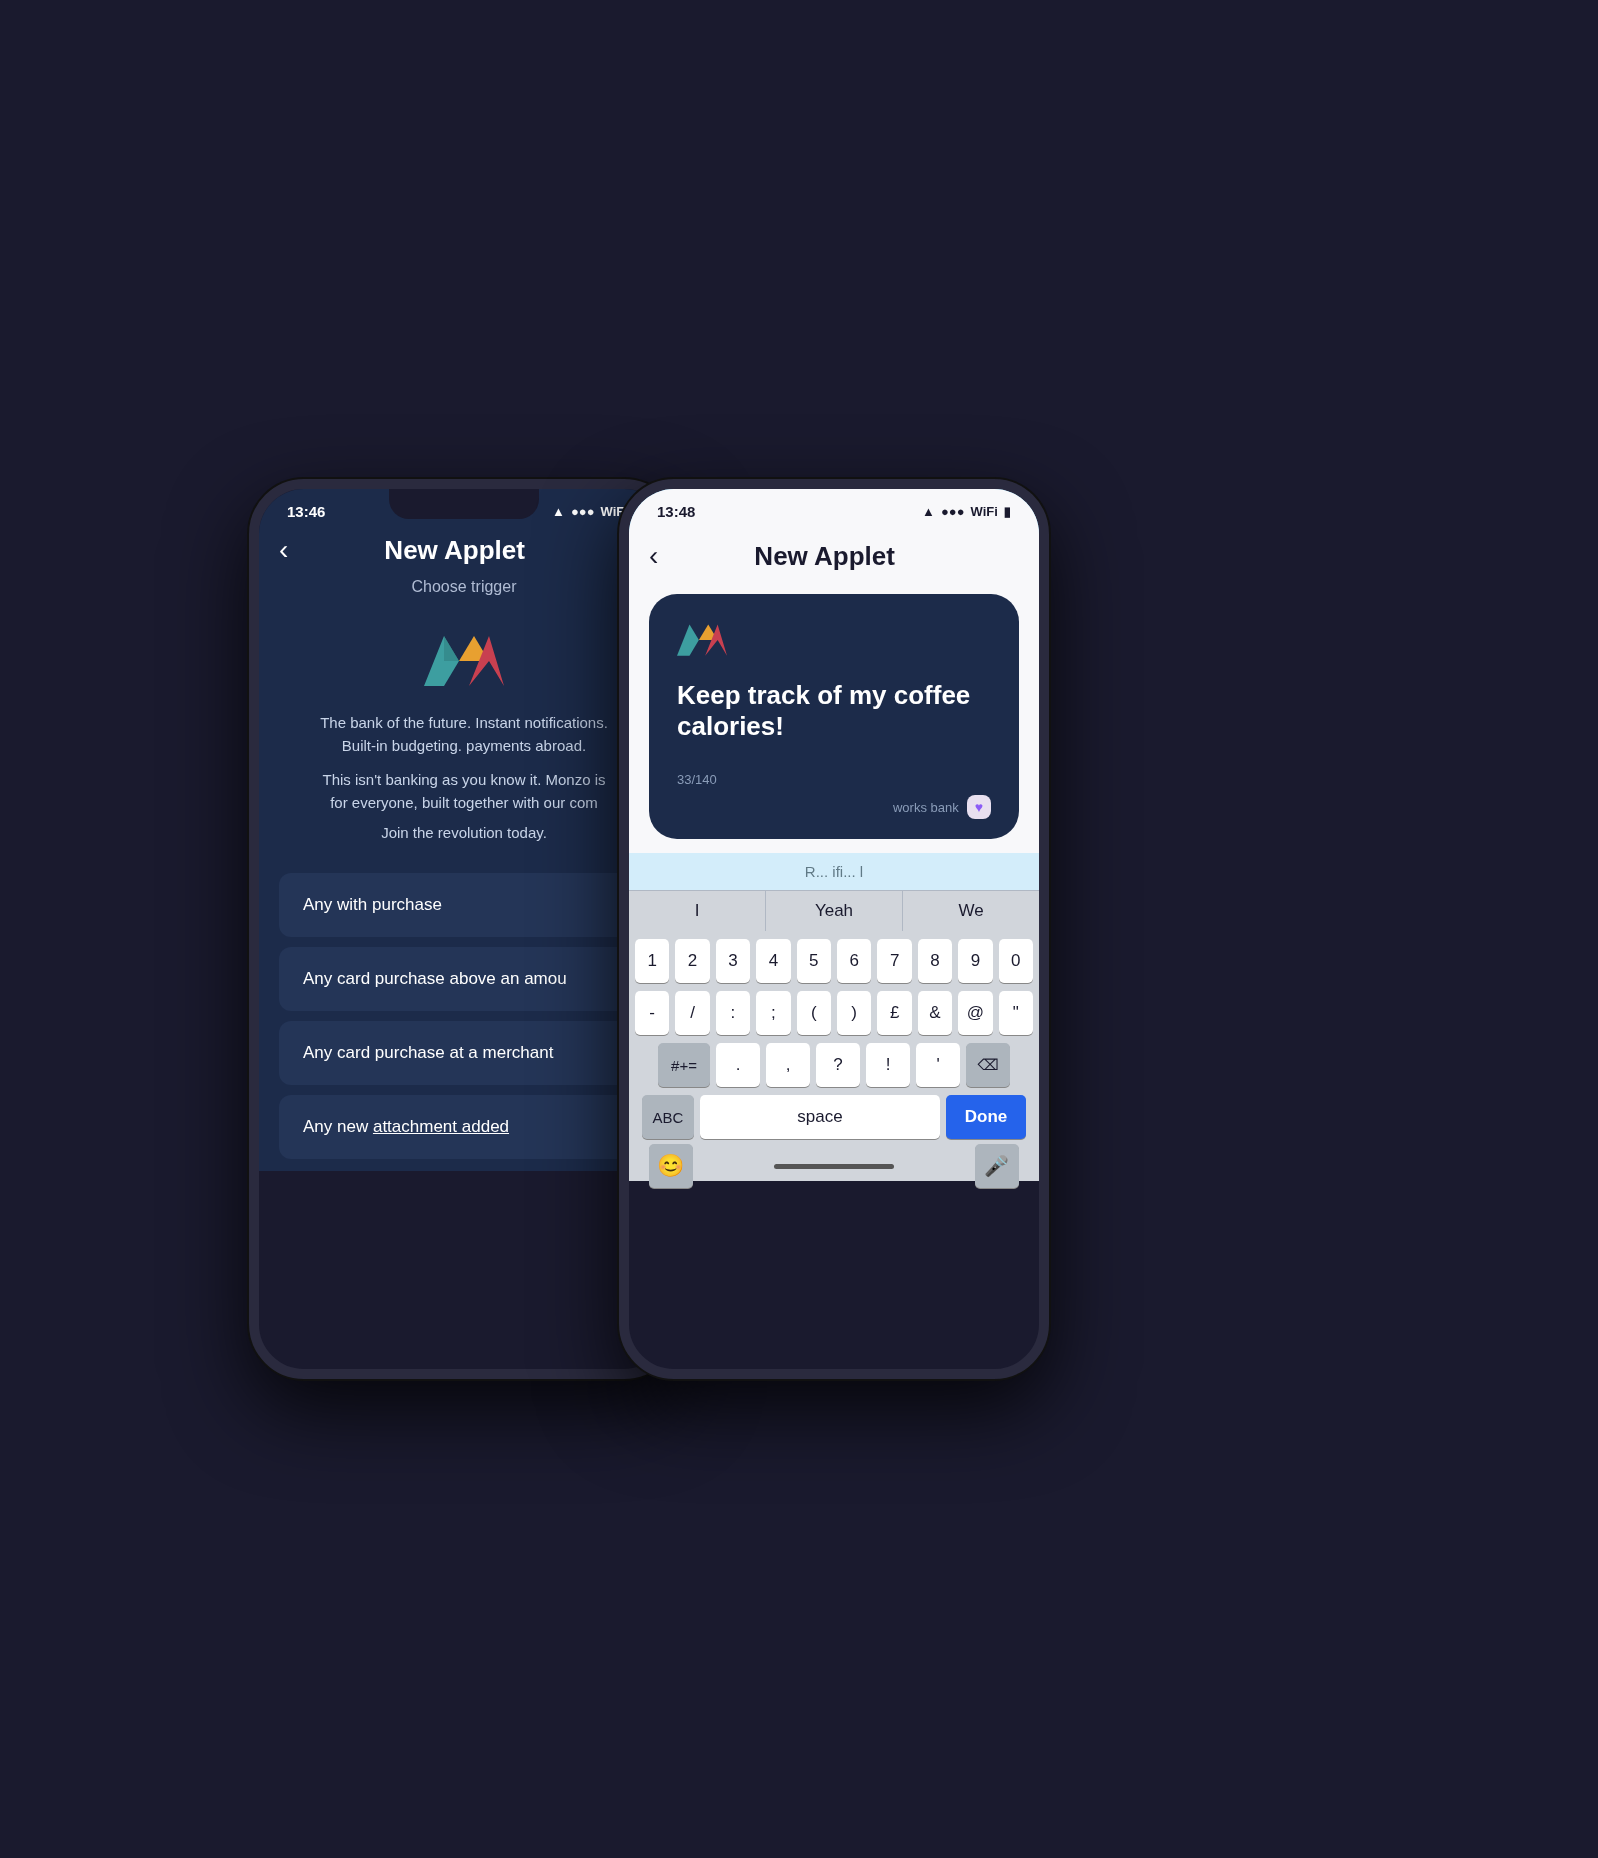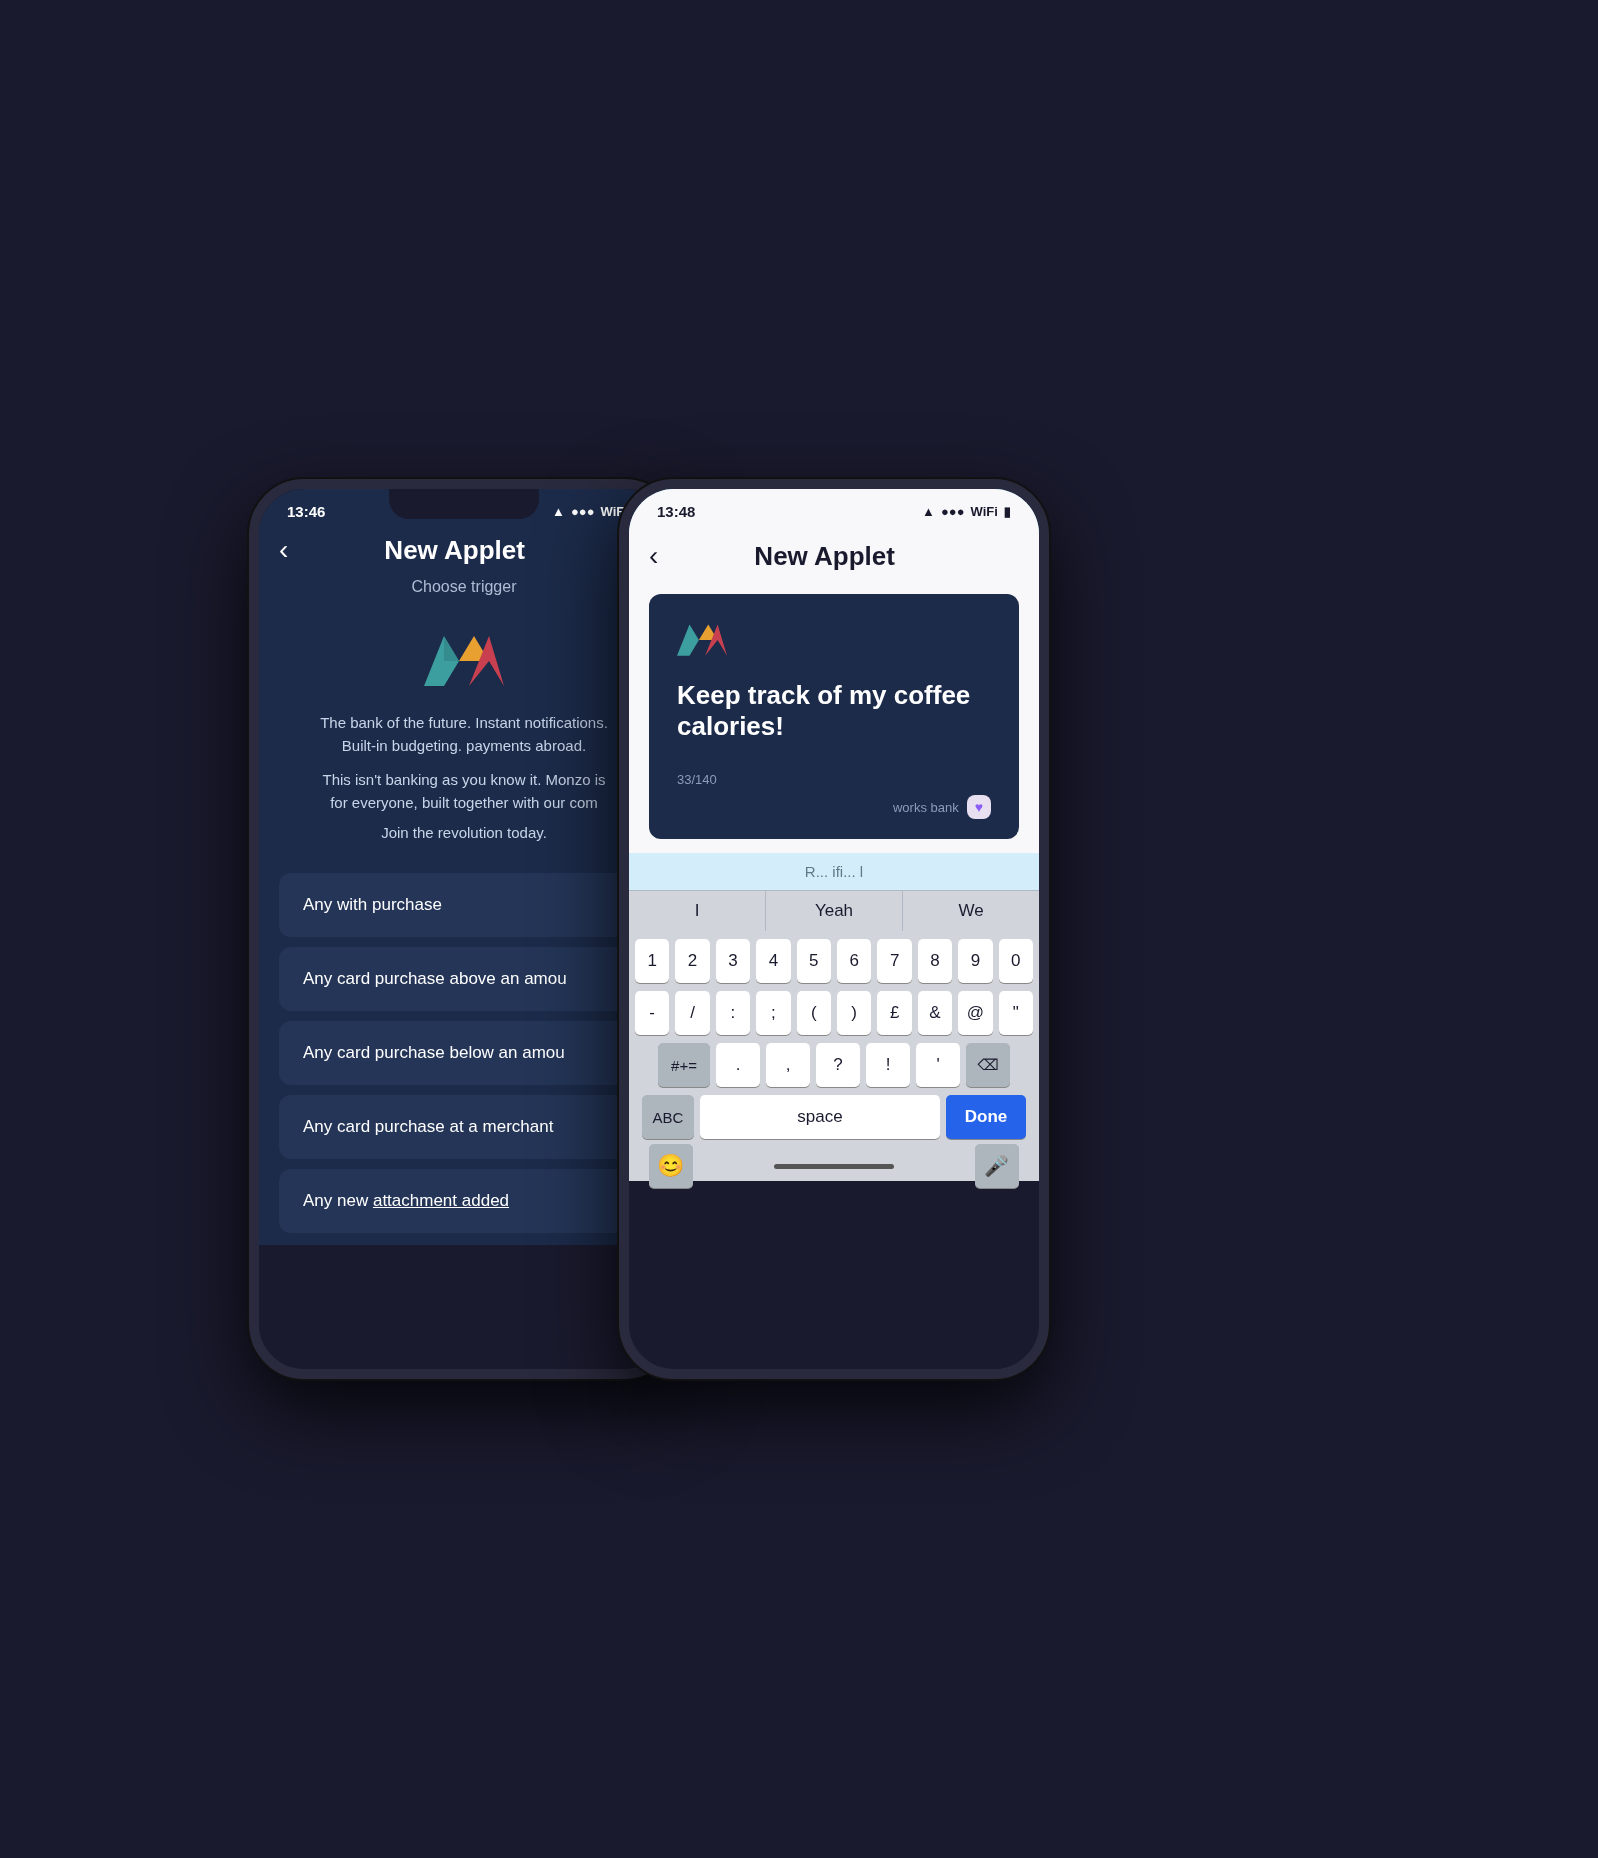--- a/index.html
+++ b/index.html
@@ -176,21 +176,21 @@
     .phone-2 .nav-title { color: #1a1a2e; }
     .phone-2 .status-bar { background: #f8f8fa; color: #1a1a2e; }
 
     
     .card-area {
       background: #f8f8fa;
       padding: 10px 20px 14px;
     }
     .applet-card {
       background: #1c2b4a;
-      border-radius: 12px;
+      border-radius: 28px;
       padding: 24px 28px 20px;
       color: white;
       position: relative;
     }
     .applet-card-logo {
       width: 50px;
       height: 44px;
       margin-bottom: 14px;
     }
     .applet-card-title {
@@ -379,23 +379,20 @@
         <div class="logo-desc2">This isn't banking as you know it. Monzo is for everyone, built together with our com</div>
         <div class="logo-join">Join the revolution today.</div>
       </div>
 
       <div class="trigger-list">
         <div class="trigger-item">
           <span>Any with purchase</span>
         </div>
         <div class="trigger-item">
           <span>Any card purchase above an amou</span>
-        </div>
-        <div class="trigger-item">
-          <span>Any card purchase below an amou</span>
         </div>
         <div class="trigger-item">
           <span>Any card purchase at a merchant</span>
         </div>
         <div class="trigger-item">
           <span>Any new <u>attachment added</u></span>
         </div>
       </div>
 
     </div>

